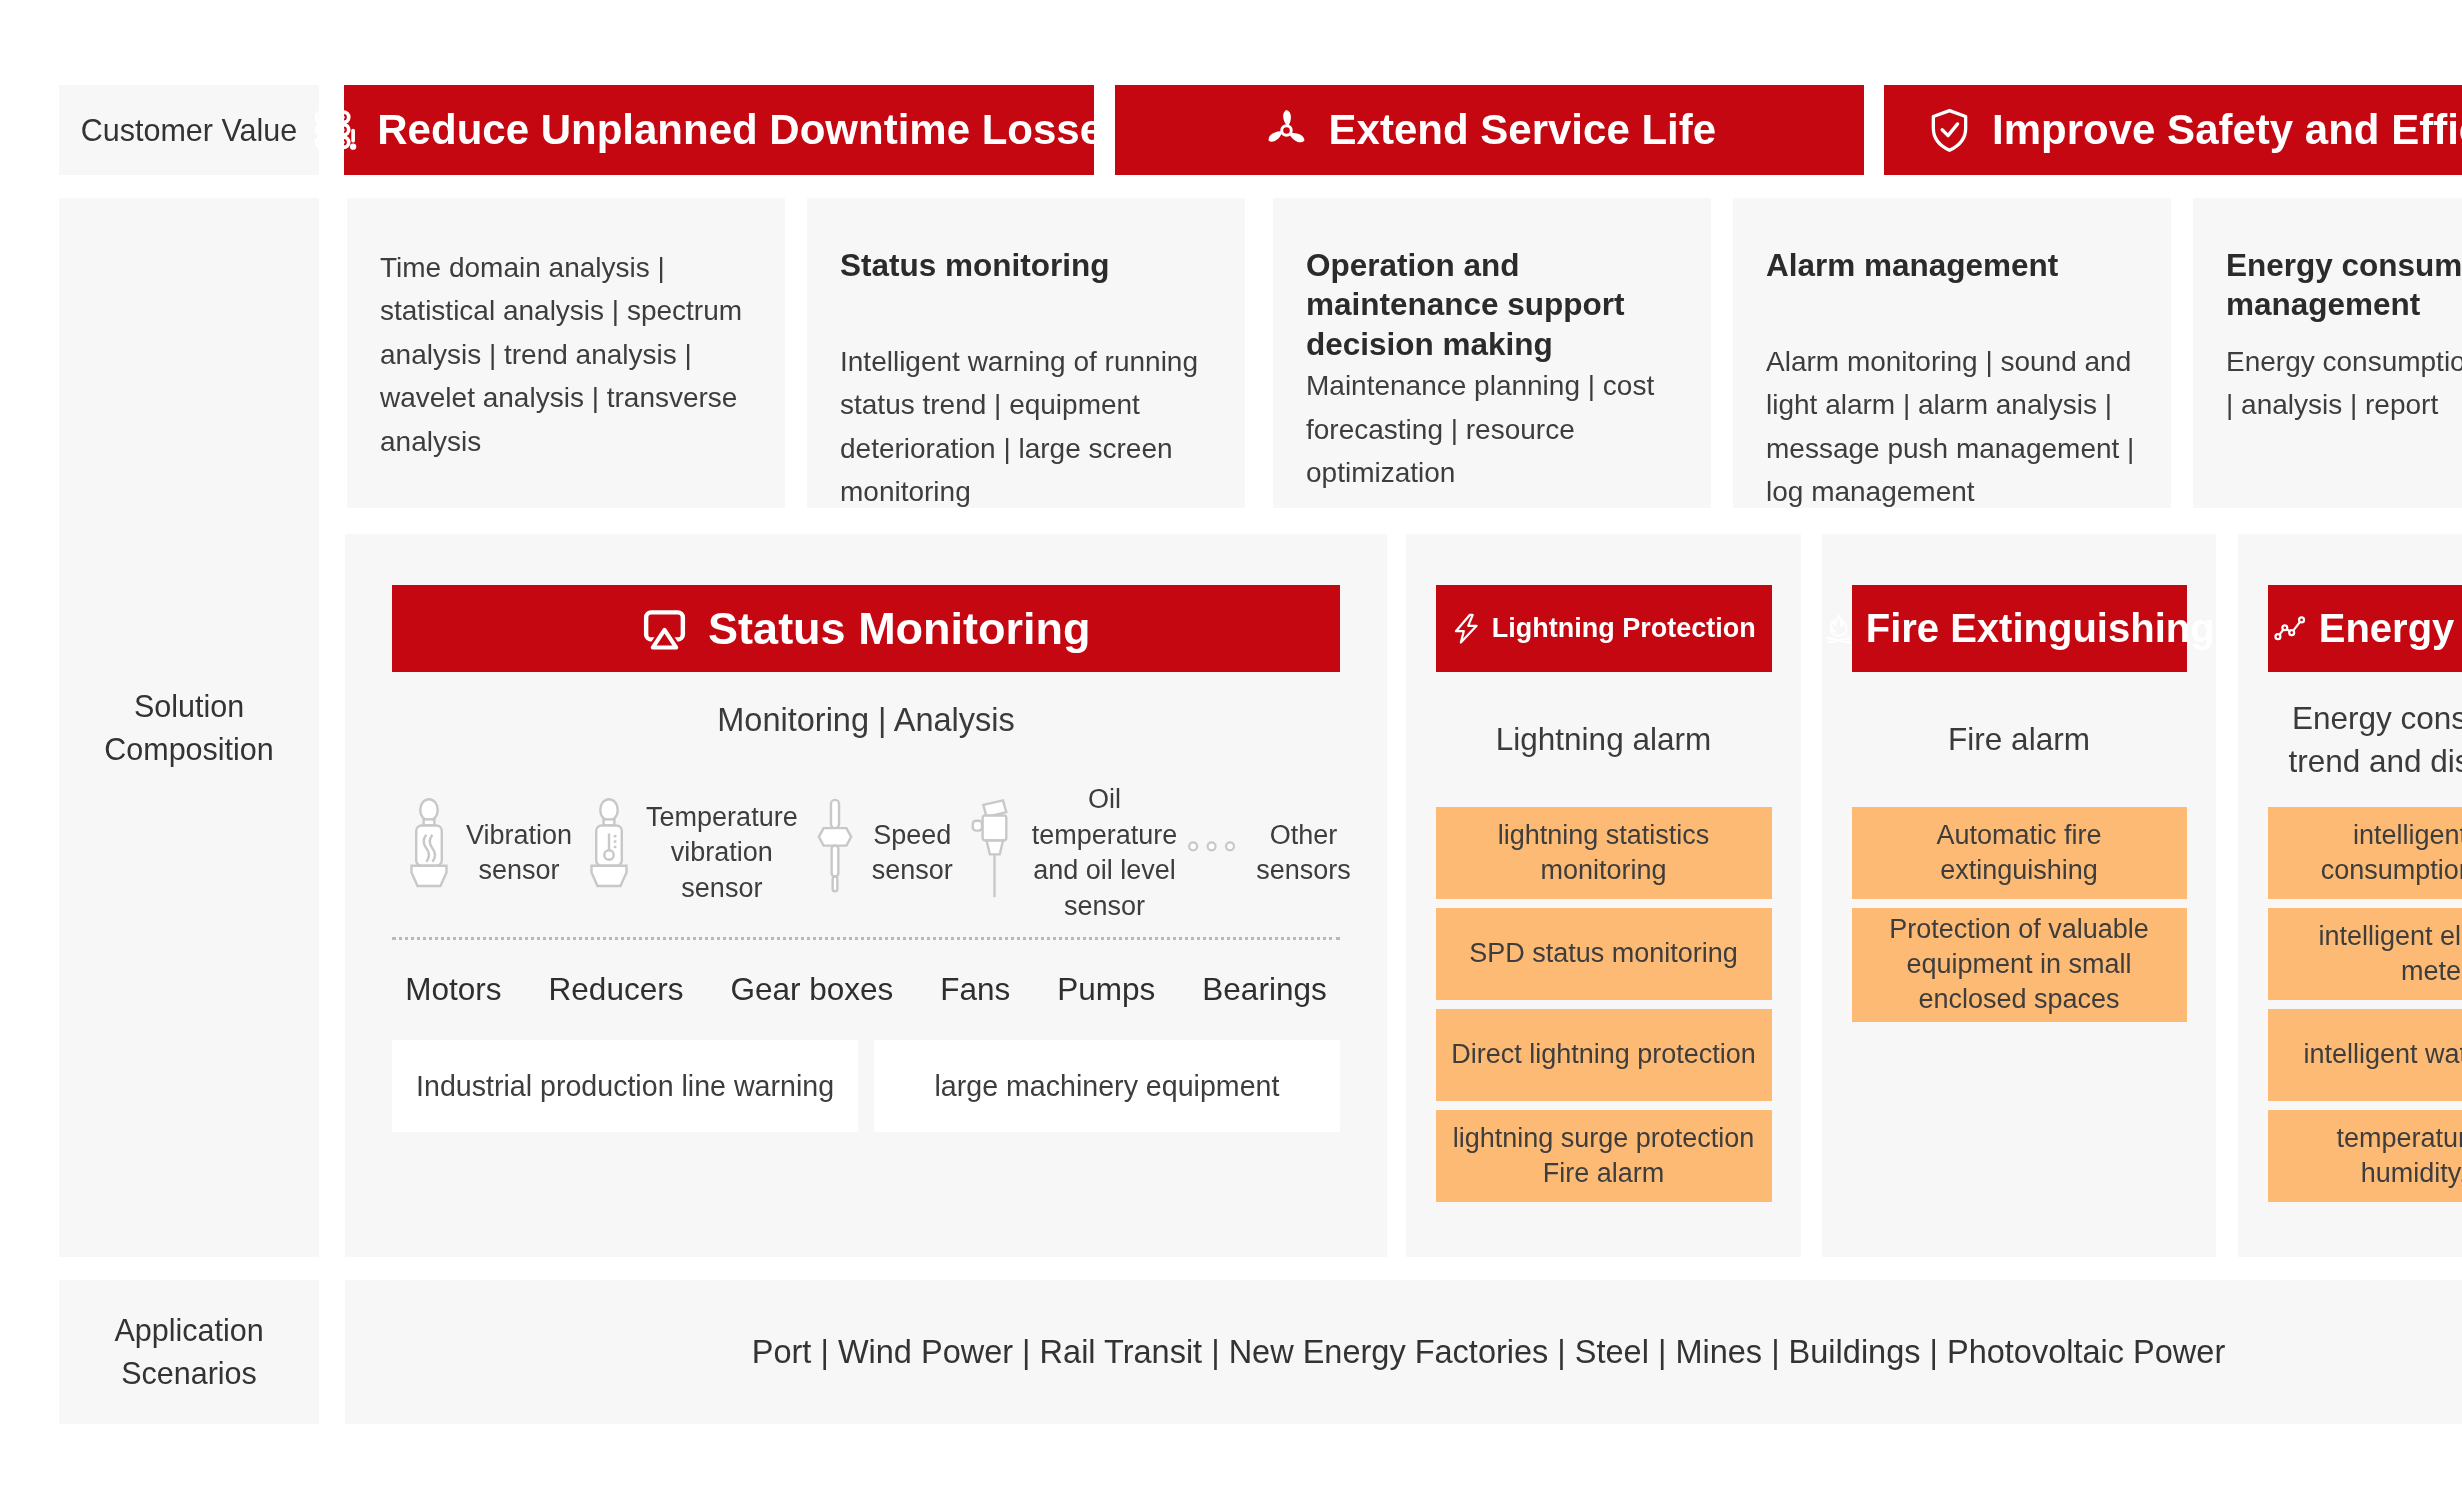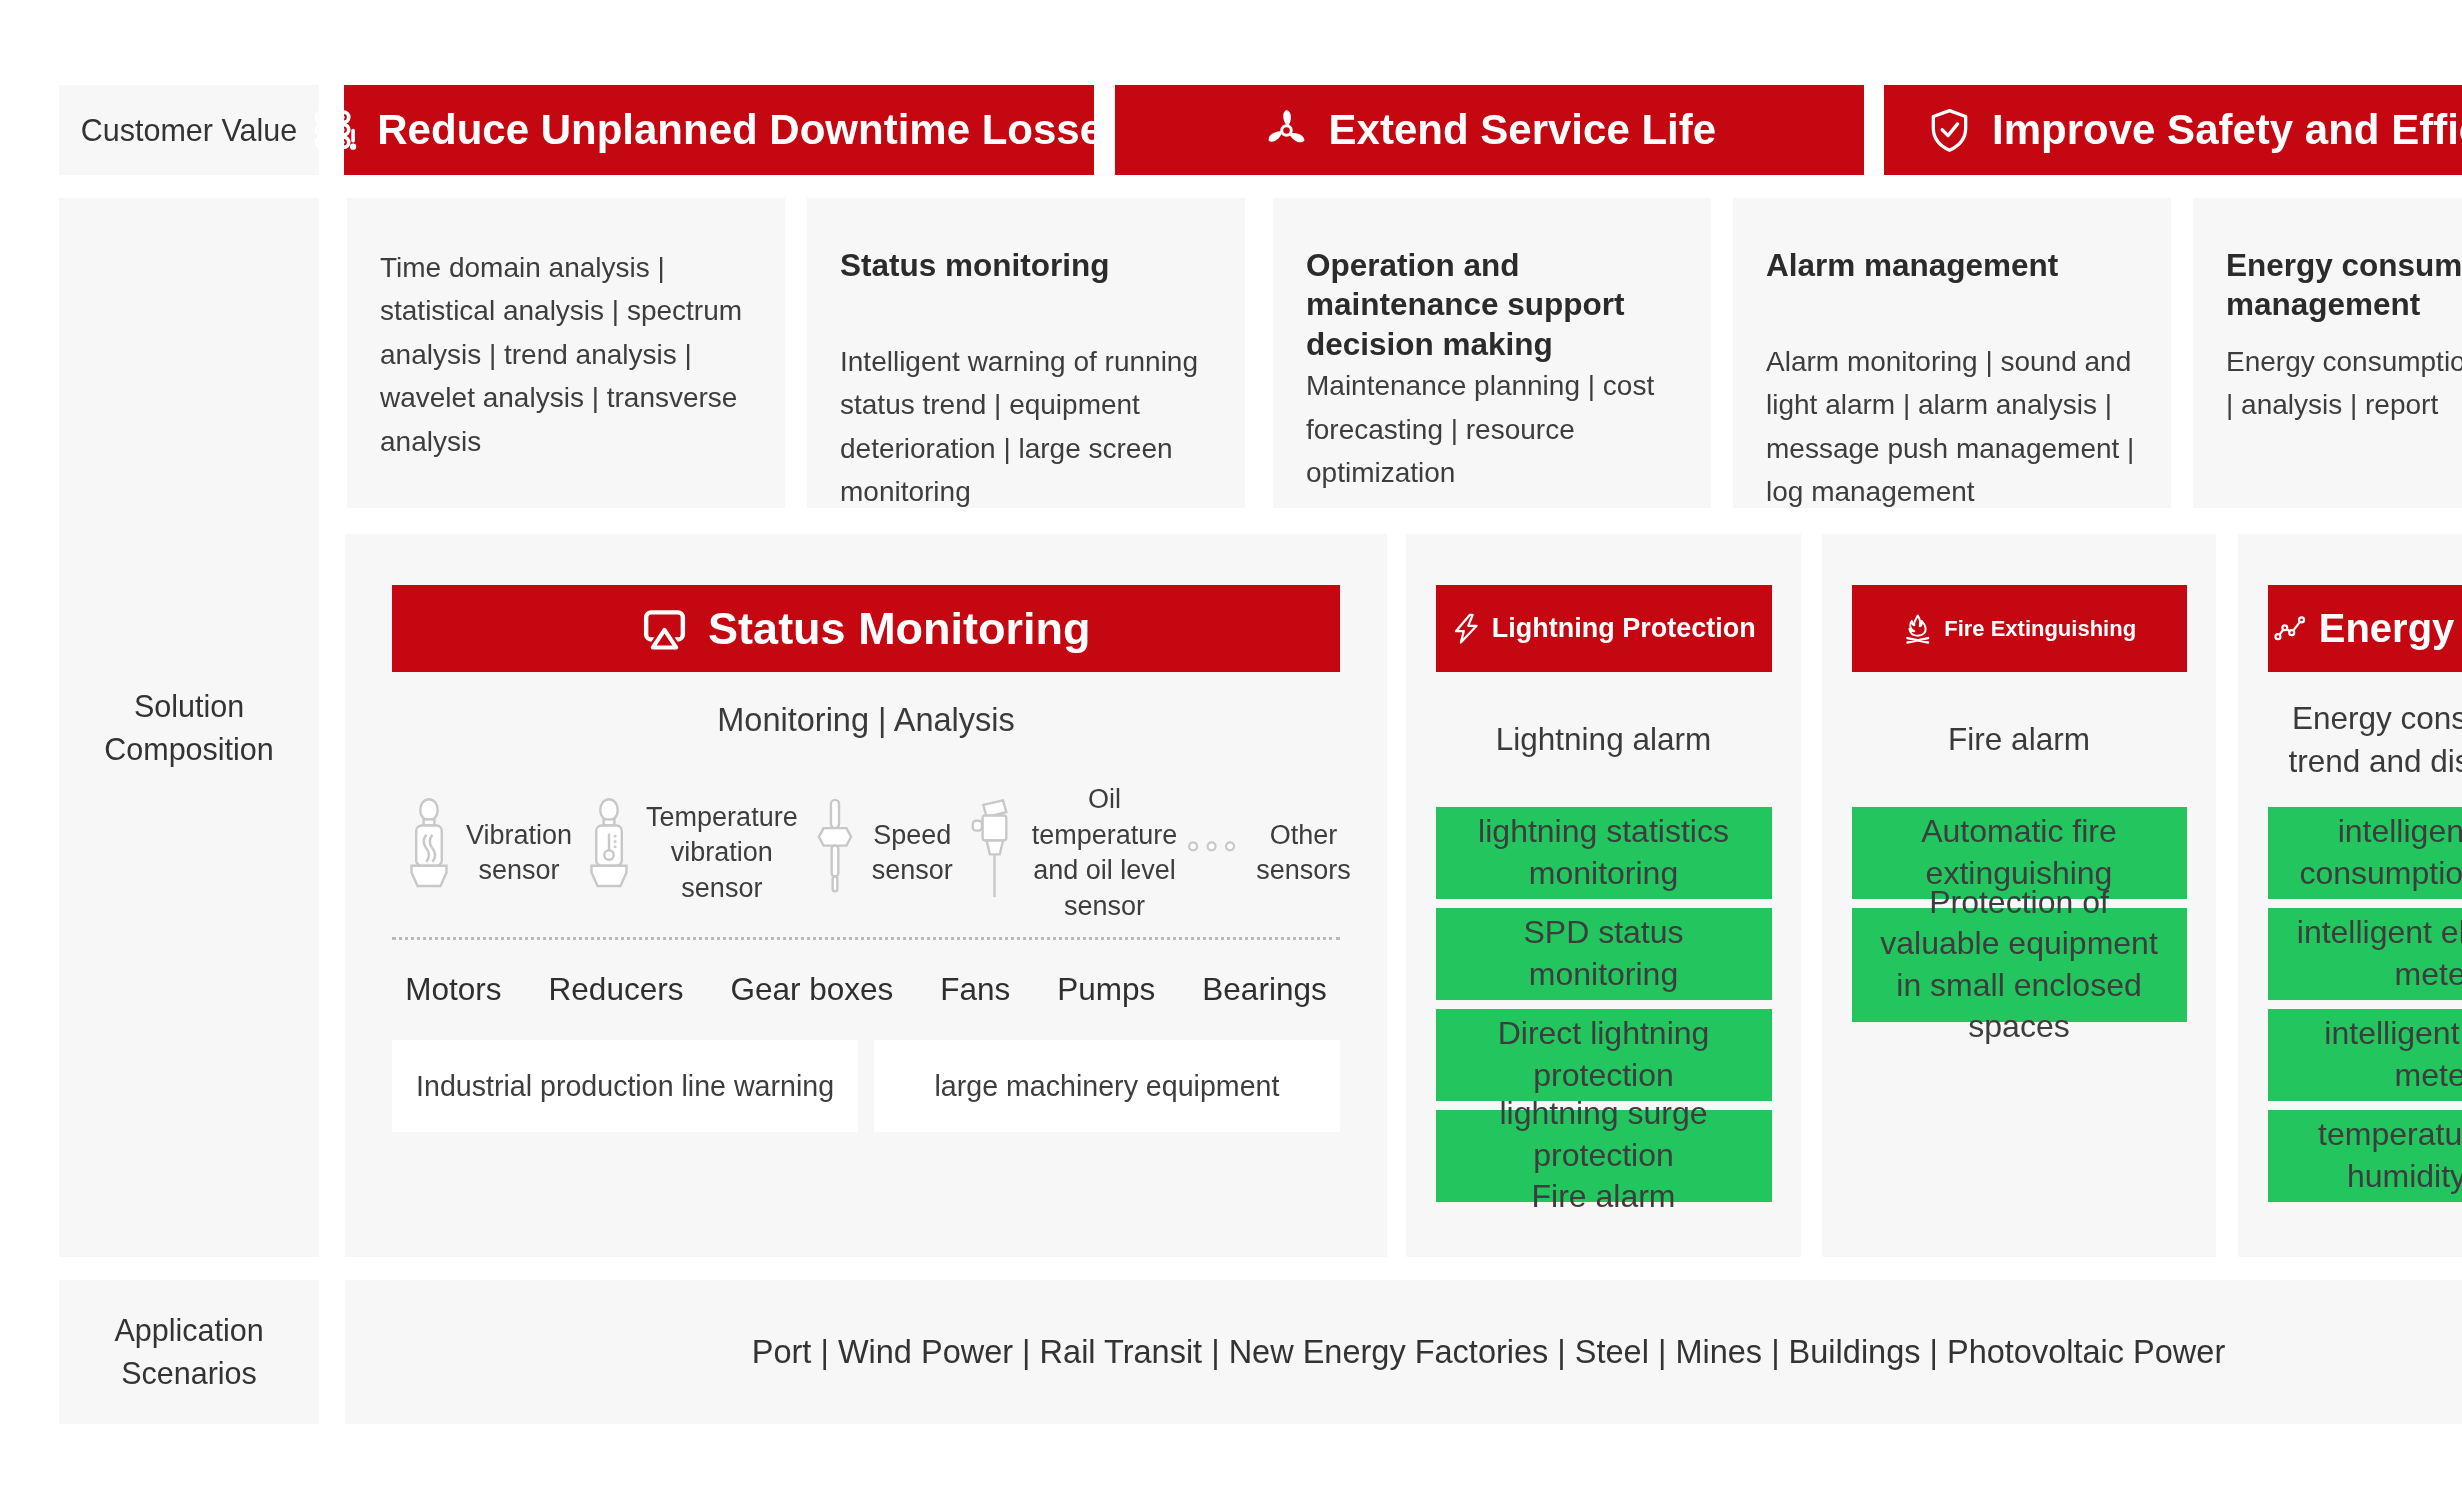--- a/index.html
+++ b/index.html
@@ -66,31 +66,31 @@
   .apps .abox{
     flex:1;height:92px;background:#fff;display:flex;align-items:center;justify-content:center;
     font-size:28.6px;color:var(--body);text-align:center;
   }
   
   .side{padding:0 29.5px;}
   #panel-lightning{left:1406px;width:395px;}
   #panel-fire{left:1822px;width:394px;}
   #panel-energy{left:2238px;width:395px;}
   #panel-lightning .panel-header{font-size:27px;gap:8.9px;}
-  #panel-fire .panel-header{font-size:22px;gap:10.8px;}
+  #panel-fire .panel-header{font-size:40px;gap:10.8px;}
   #panel-energy .panel-header{font-size:40px;gap:12.8px;}
   .side .panel-header svg{width:31.5px;height:31.5px;}
   .psub{
     height:135px;display:flex;align-items:center;justify-content:center;text-align:center;
     font-size:31.5px;line-height:1.35;color:#3A3A3A;padding:0 4.9px;
   }
   .pbox{
-    height:92px;margin-bottom:8.9px;background:#22c55e;
+    height:92px;margin-bottom:8.9px;background:#fdba74;
     display:flex;align-items:center;justify-content:center;text-align:center;
-    font-size:32px;line-height:1.3;color:var(--body);white-space:pre-line;padding:0 13.8px;
+    font-size:27px;line-height:1.3;color:var(--body);white-space:pre-line;padding:0 13.8px;
   }
   .pbox.tall{height:114px;}
   
   .scenario-box{
     background:var(--panel);display:flex;align-items:center;justify-content:center;
     font-size:32.5px;color:#333;
   }
 </style>
 </head>
 <body>

